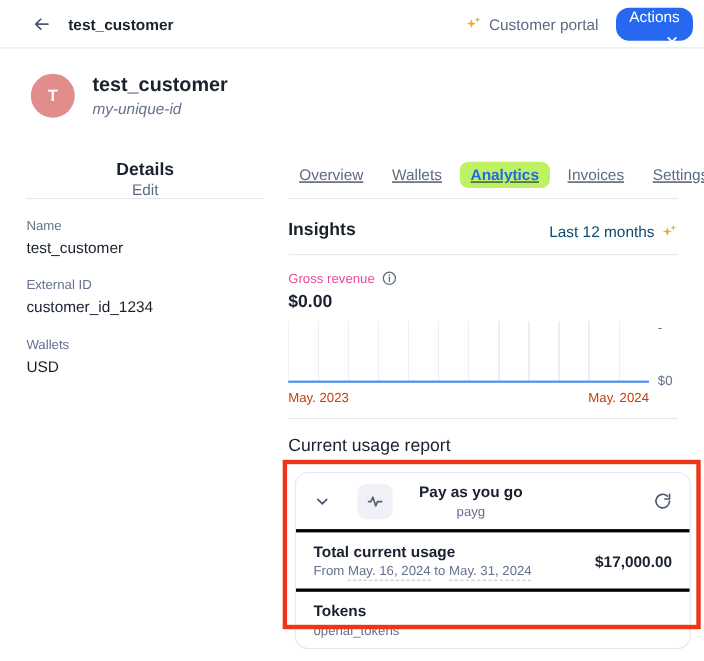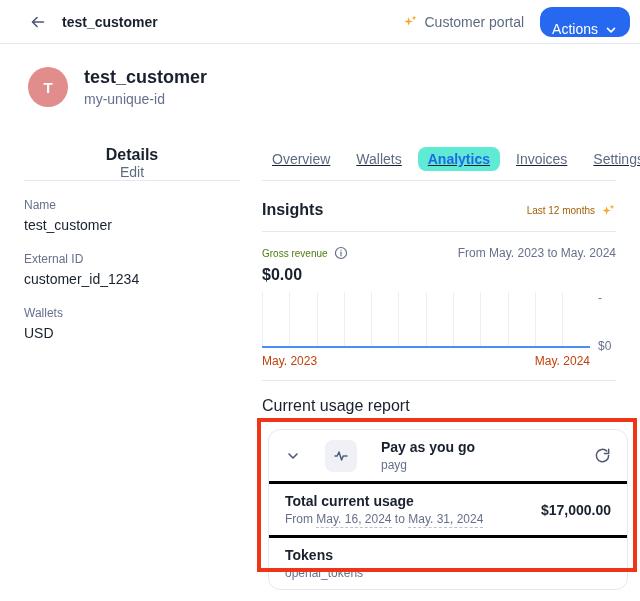--- a/index.html
+++ b/index.html
@@ -8,57 +8,57 @@
 
   
   .topbar { height:44px; display:flex; align-items:center; padding:0 10px 0 24px;
     border-bottom:1px solid #e6e8ef; background:#fff; }
   .back-btn { width:28px; height:28px; display:flex; align-items:center; justify-content:center;
     color:#4c5870; border-radius:8px; cursor:pointer; }
   .topbar-title { font-size:14px; font-weight:700; margin-left:10px; color:#19212e; }
   .topbar-right { margin-left:auto; display:flex; align-items:center; gap:16px; }
   .portal-link { display:flex; align-items:center; gap:6px; font-size:14px; color:#5d6b82; cursor:pointer; }
   .btn-primary { display:flex; align-items:flex-end; gap:6px; background:#2669f0; color:#fff;
-    font-size:14px; font-weight:500; border:none; border-radius:12px; padding:0 12px; height:30px; cursor:pointer; }
+    font-size:14px; font-weight:500; border:none; border-radius:12px; padding:0 12px; height:30px; cursor:pointer;flex-direction:column; }
 
   
   .cust-header { display:flex; align-items:center; gap:16px; padding:22px 28px 0; height:64px; }
   .avatar { width:40px; height:40px; border-radius:50%; background:#e08d8c; color:#fff;
     display:flex; align-items:center; justify-content:center; font-size:15px; font-weight:600; }
   .cust-name { font-size:18px; font-weight:700; line-height:22px; }
-  .cust-id { font-size:14px; color:#66708d; line-height:18px; margin-top:2px; }
+  .cust-id { font-size:14px; color:#66708d; line-height:18px; margin-top:2px;font-style:italic; }
 
   
   .main { display:flex; padding:0 24px; margin-top:38px; }
   .col-left { width:216px; flex:none; margin-right:22px; }
   .col-right { flex:1; min-width:0; }
 
   hr.divider { border:none; border-top:1px solid #e6e8ef; }
 
   
   .panel-head { display:flex; align-items:center; justify-content:space-between; height:26px;flex-direction:column; }
   .panel-title { font-size:16px; font-weight:700; }
   .link-quiet { font-size:14px; color:#5d6b82; cursor:pointer; font-weight:500; }
   .col-left hr.divider { margin-top:8px; }
   .field { margin-top:16px; }
   .field-label { font-size:12px; color:#66708d; line-height:16px; }
   .field-value { font-size:14px; color:#19212e; line-height:20px; margin-top:2px; }
 
   
   .tabs { display:flex; align-items:center; gap:6px; height:26px;text-decoration:underline; }
   .tab { font-size:14px; color:#5d6b82; font-weight:500; padding:4px 10px; border-radius:8px; cursor:pointer; white-space:nowrap; }
-  .tab.active { background:#5eead4; color:#2168e8; font-weight:600; }
+  .tab.active { background:#bef264; color:#2168e8; font-weight:600; }
   .col-right > hr.tabs-divider { margin-top:8px; }
 
   
   .insights-head { display:flex; align-items:center; justify-content:space-between; margin-top:16px; height:26px; }
-  .period-btn { display:flex; align-items:center; gap:6px; font-size:10px; color:#a16207; cursor:pointer; }
+  .period-btn { display:flex; align-items:center; gap:6px; font-size:14px; color:#0c4a6e; cursor:pointer; }
   .insights-divider { margin-top:8px; }
   .metric-row { display:flex; align-items:center; justify-content:space-between; margin-top:14px; }
-  .metric-label { display:flex; align-items:center; gap:6px; font-size:10px; color:#4d7c0f; }
+  .metric-label { display:flex; align-items:center; gap:6px; font-size:12px; color:#ec4899; }
   .metric-range { font-size:12px; color:#66708d; }
   .metric-value { font-size:16px; font-weight:700; margin-top:6px; }
 
   
   .chart-wrap { display:flex; margin-top:8px; }
   .chart-area { position:relative; flex:1; height:56px;
     background:repeating-linear-gradient(to right, #eceef3 0 1px, transparent 1px 27.3px); }
   .chart-line { position:absolute; left:0; right:0; bottom:0; height:2px; background:#4c8ef5; }
   .chart-ylabels { width:26px; flex:none; display:flex; flex-direction:column; justify-content:space-between;
     align-items:flex-start; padding-left:8px; font-size:12px; color:#66708d; line-height:12px; }
@@ -68,21 +68,21 @@
   .chart-bottom-divider { margin-top:12px; }
 
   
   .usage-title { font-size:16px; font-weight:400; margin-top:16px; }
   .usage-wrap { position:relative; margin-top:14px; }
   .annotation-box { position:absolute; left:-5px; top:-11px; width:380px; height:154px;
     border:4px solid #ee3517; pointer-events:none; z-index:5; }
   .usage-card { margin-left:6px; width:360px; border:1px solid #e6e8ef; border-radius:12px; background:#fff; overflow:hidden; }
   .card-row { display:flex; align-items:center; padding:8px 16px; min-height:48px; }
   .card-row + .card-row { border-top:3px solid #000000; }
-  .row-head { gap:24px; }
+  .row-head { gap:24px;text-align:center; }
   .chev-btn, .refresh-btn { color:#4c5870; display:flex; align-items:center; justify-content:center; cursor:pointer; }
   .icon-box { width:32px; height:32px; border-radius:8px; background:#f0f1f6; color:#51607a;
     display:flex; align-items:center; justify-content:center; }
   .row-text .t1 { font-size:14px; font-weight:700; line-height:18px; }
   .row-text .t2 { font-size:12px; color:#66708d; line-height:16px; margin-top:1px; }
   .row-spacer { flex:1; }
   .row-amount { font-size:14px; font-weight:600; }
   .dotted { border-bottom:1px dashed #b9c0d0; padding-bottom:1px; }
 
   svg { display:block; }
@@ -180,21 +180,20 @@
       <div class="metric-label">
         <span>Gross revenue</span>
         <span>
           <svg width="14" height="14" viewBox="0 0 16 16" fill="none" stroke="#5d6b82" stroke-width="1.3">
             <circle cx="8" cy="8" r="6.3"></circle>
             <line x1="8" y1="7" x2="8" y2="11.2" stroke-linecap="round"></line>
             <circle cx="8" cy="4.7" r="0.8" fill="#5d6b82" stroke="none"></circle>
           </svg>
         </span>
       </div>
-      <div class="metric-range">From May. 2023 to May. 2024</div>
     </div>
     <div class="metric-value">$0.00</div>
 
     <div class="chart-wrap">
       <div class="chart-area">
         <div class="chart-line"></div>
       </div>
       <div class="chart-ylabels">
         <span>-</span>
         <span class="y-bottom">$0</span>

